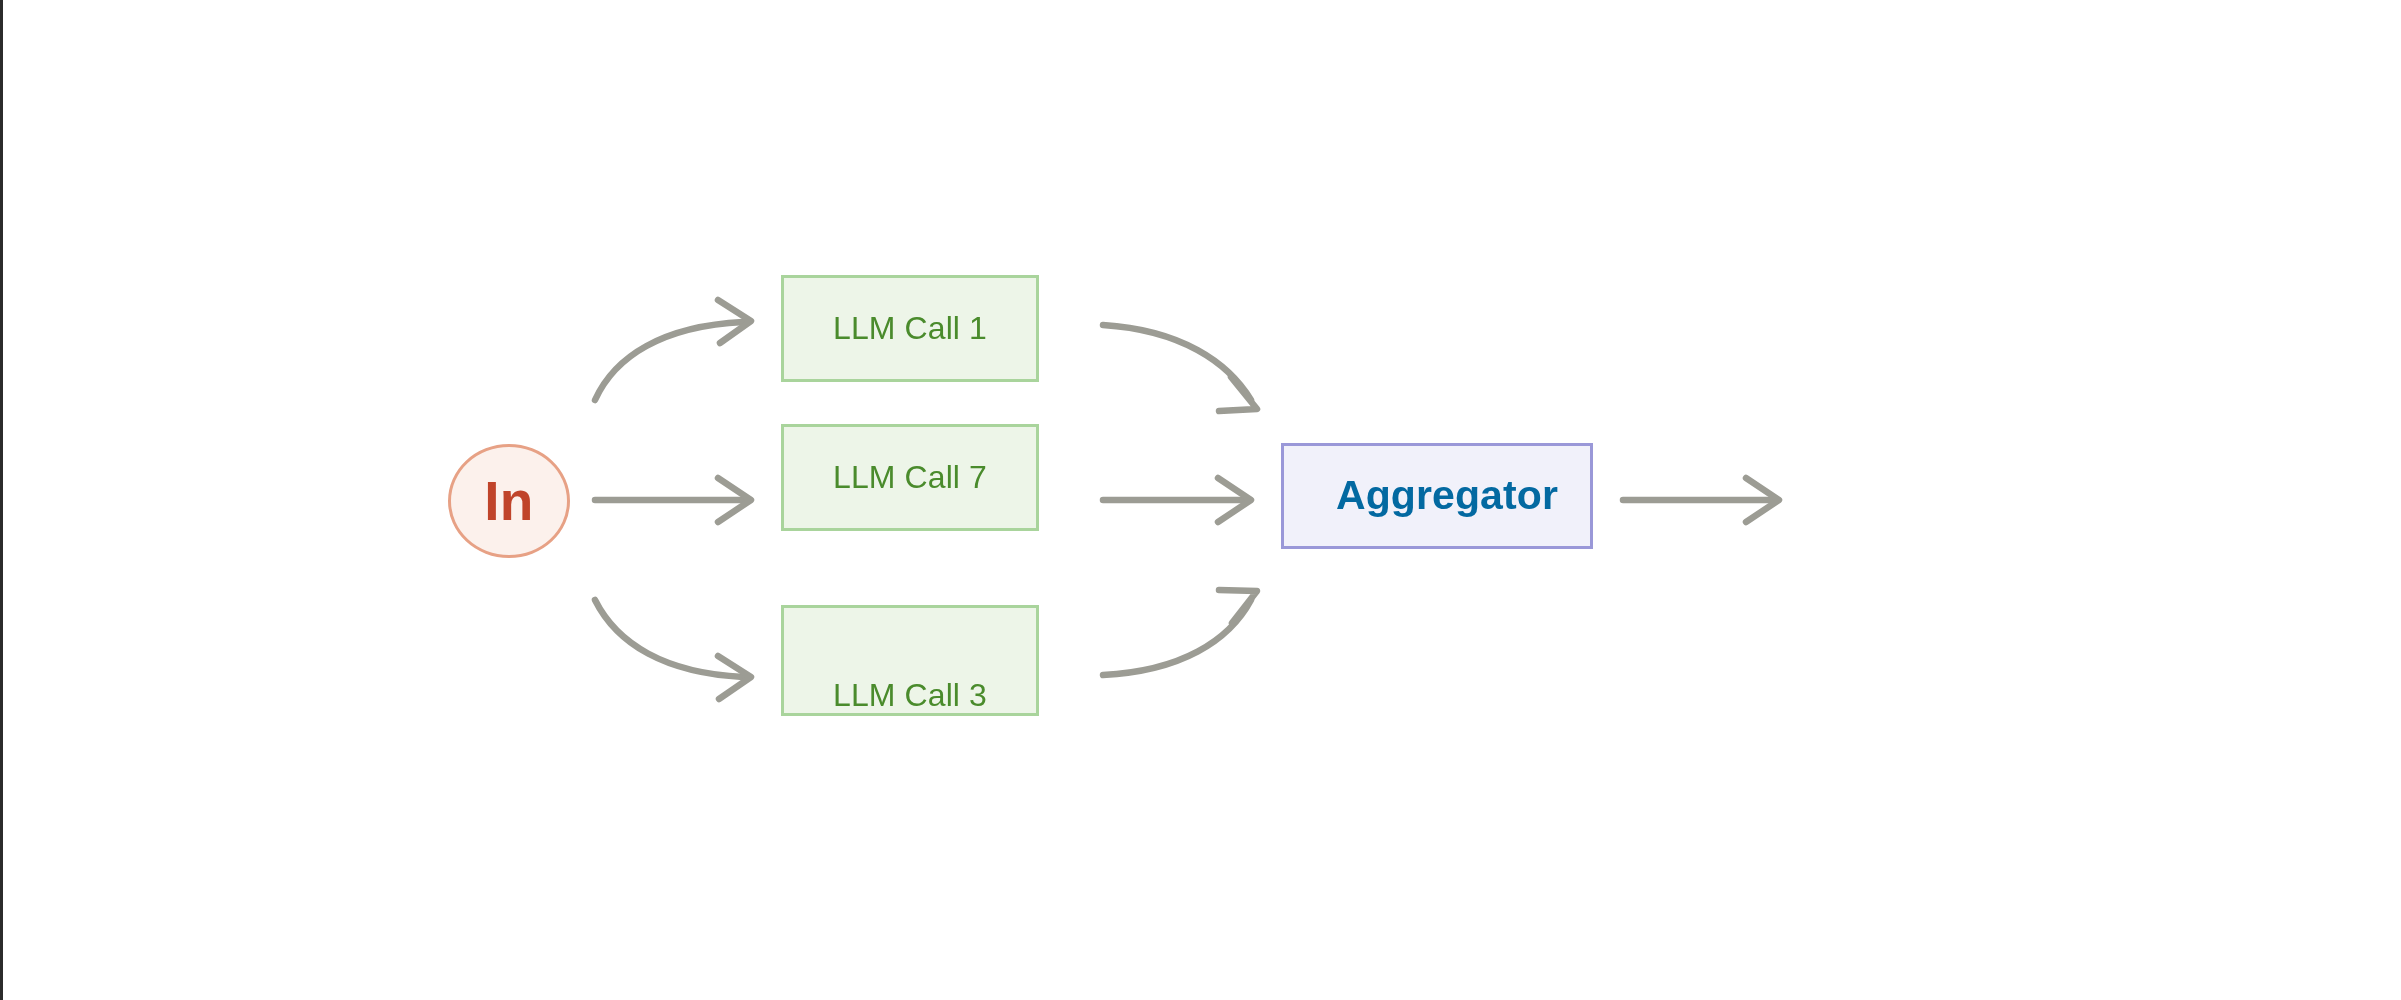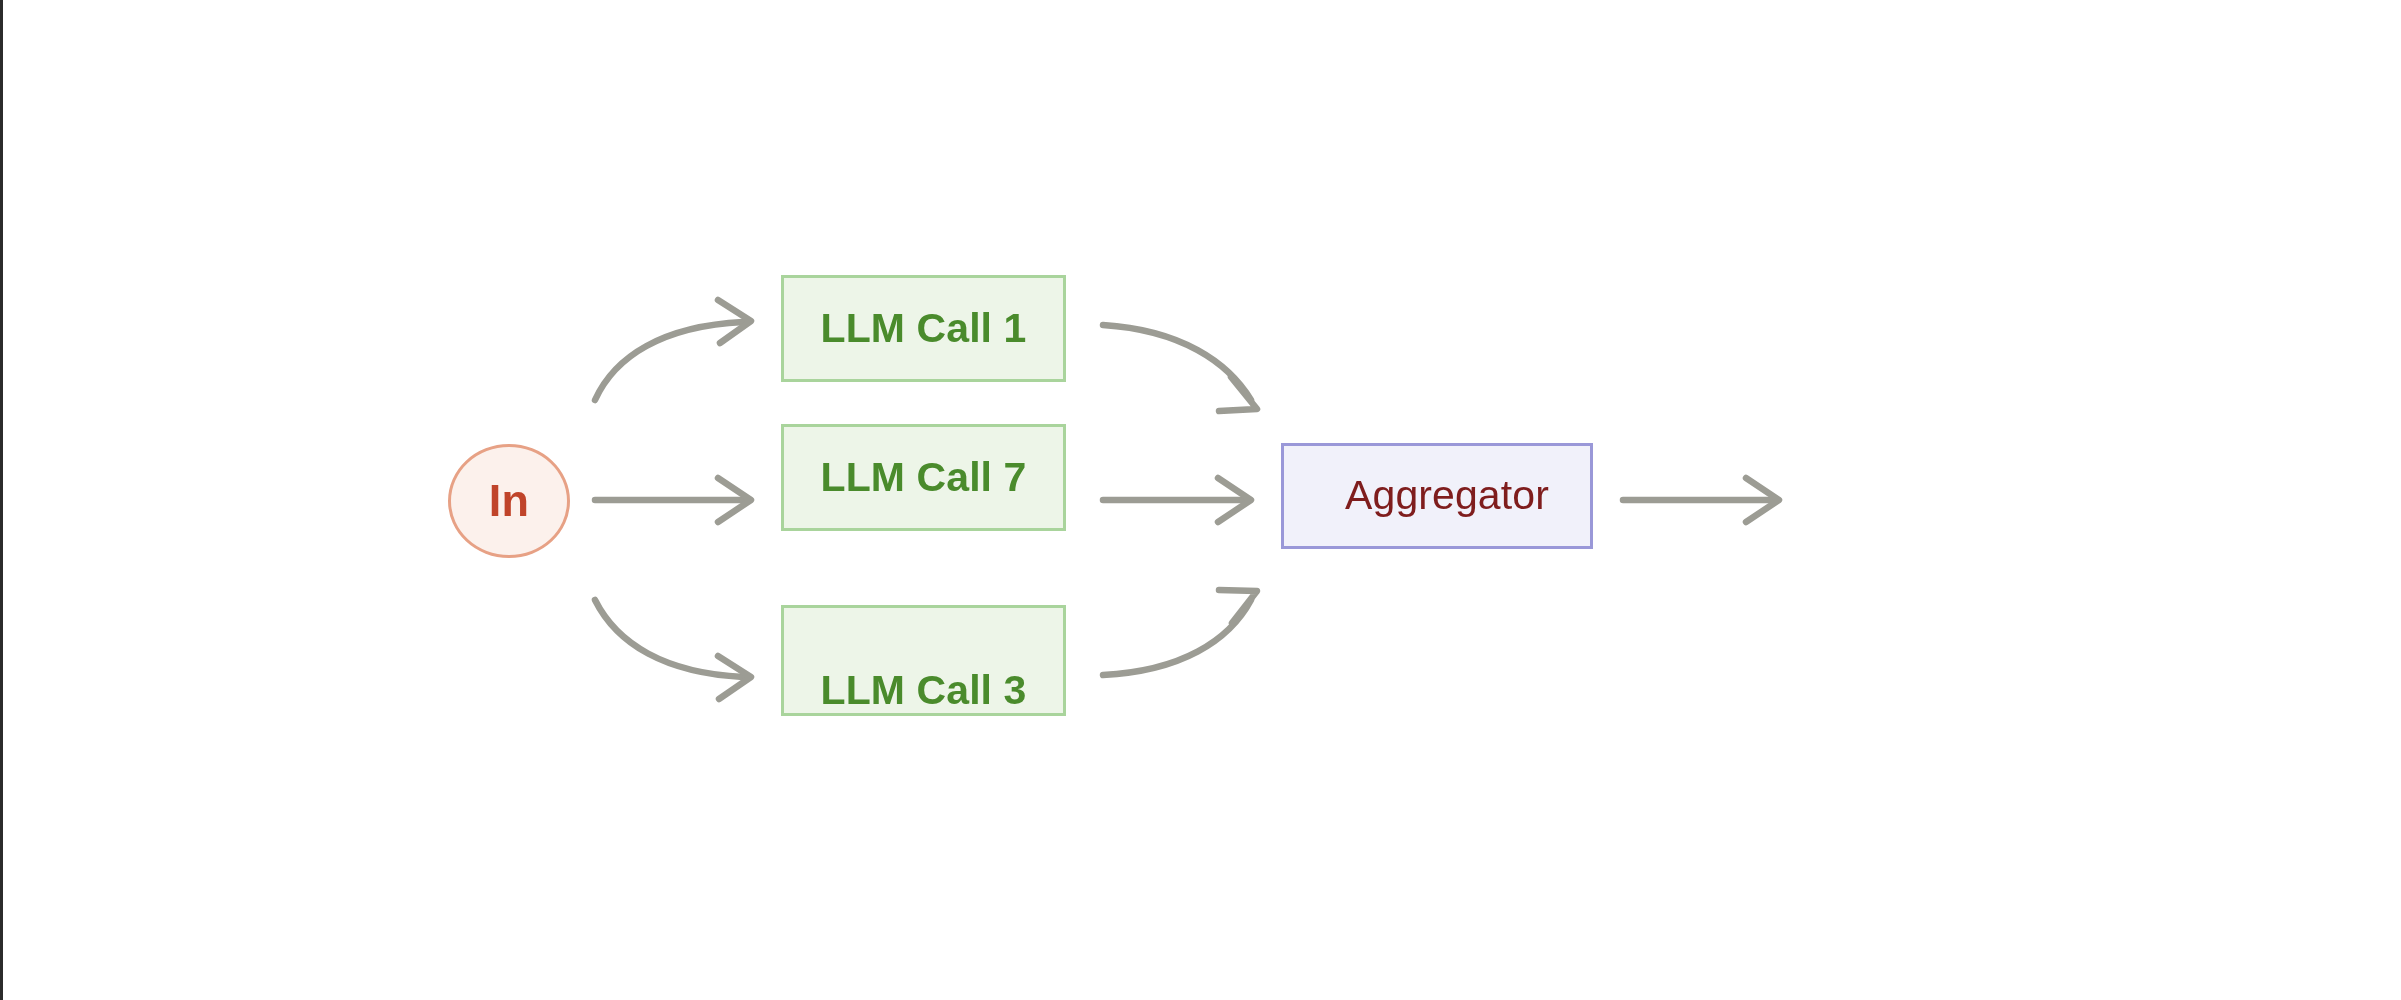--- a/index.html
+++ b/index.html
@@ -44,56 +44,56 @@
     border: 3px solid #e7a185;
     color: #c0442a;
     font-weight: bold;
   }
   .node-in {
     left: 445px;
     top: 444px;
     width: 122px;
     height: 114px;
     border-radius: 50%;
-    font-size: 45px;
+    font-size: 55px;
     letter-spacing: 0.2px;
   }
   .node-out {
     left: 1800px;
     top: 443px;
     width: 158px;
     height: 106px;
     border-radius: 53px;
     font-size: 41px;
     letter-spacing: 0.2px;
   }
   
   .node-process {
     left: 778px;
-    width: 285px;
+    width: 258px;
     background: #edf5e8;
     border: 3px solid #a9d49c;
     color: #4a8b2c;
-    font-weight: bold;
-    font-size: 41px;
+    font-weight: normal;
+    font-size: 32px;
     letter-spacing: 0.1px;
   }
   .node-call-1 { top: 275px; height: 107px; }
   .node-call-2 { top: 424px; height: 107px; }
   .node-call-3 { top: 605px; height: 111px; align-items: flex-end; }
   
   .node-aggregator {
     left: 1278px;
     top: 443px;
     width: 312px;
     height: 106px;
     background: #f1f1fa;
     border: 3px solid #9a98d8;
-    color: #7f1d1d;
-    font-weight: normal;
+    color: #0369a1;
+    font-weight: bold;
     font-size: 41px;
     letter-spacing: 0.1px;
     padding-left: 20px;
   }
   .edge-path {
     fill: none;
     stroke: #9c9c94;
     stroke-width: 6.5;
     stroke-linecap: round;
     stroke-linejoin: round;

